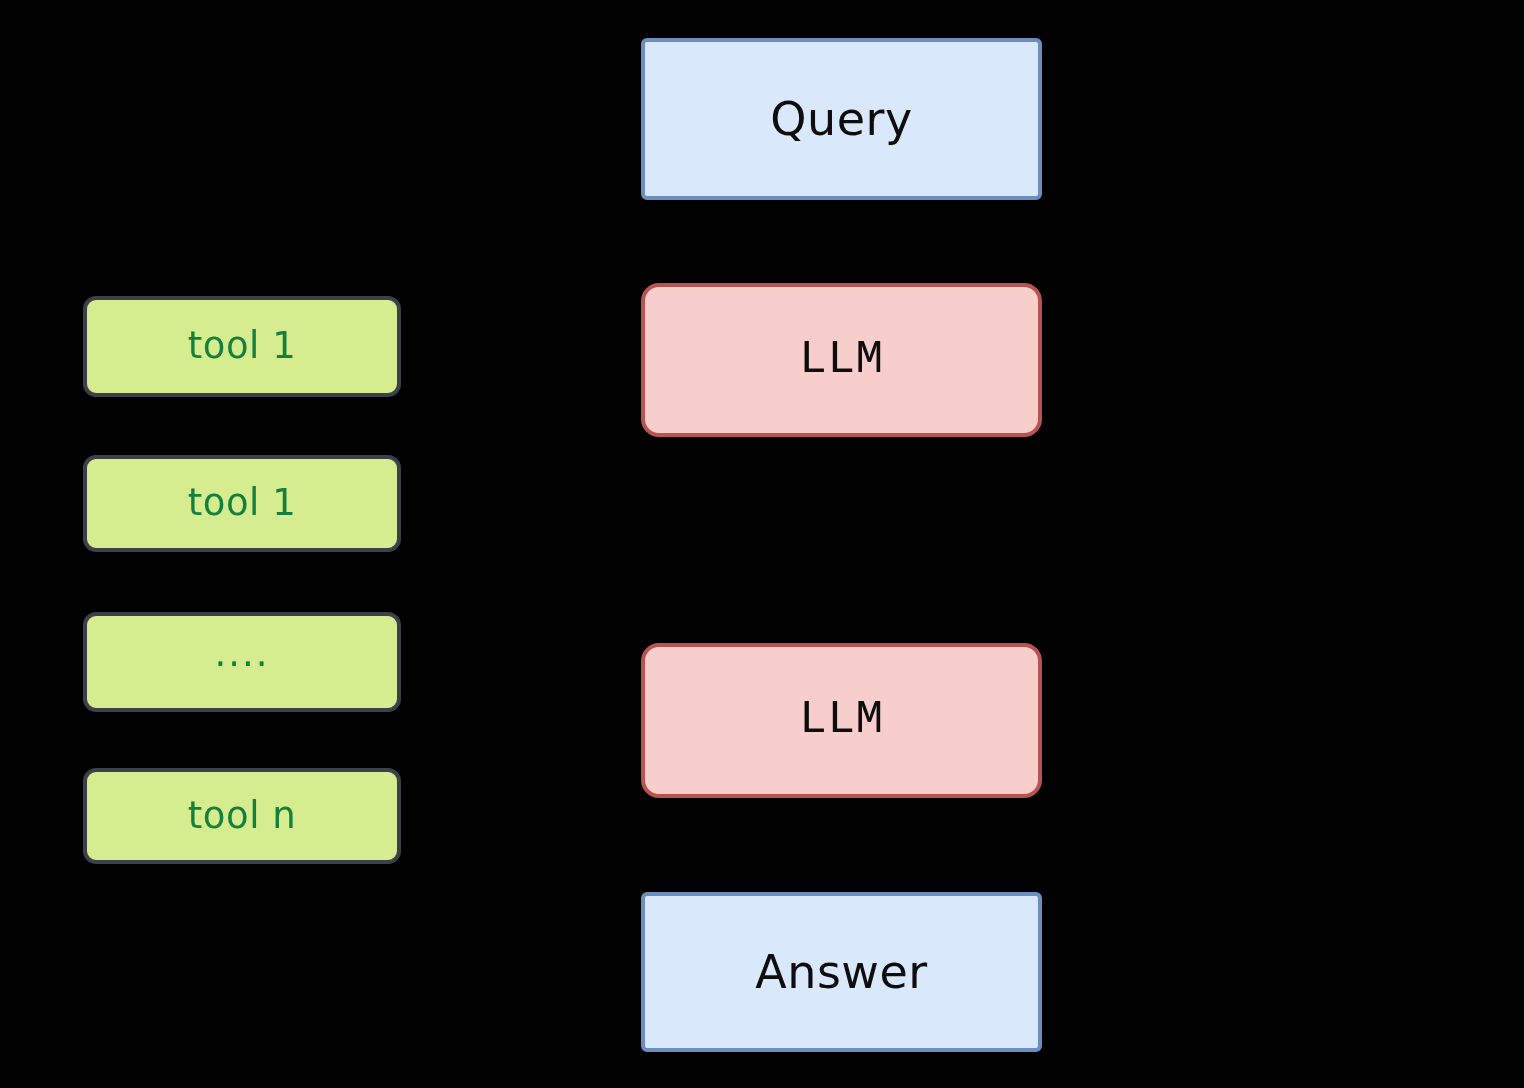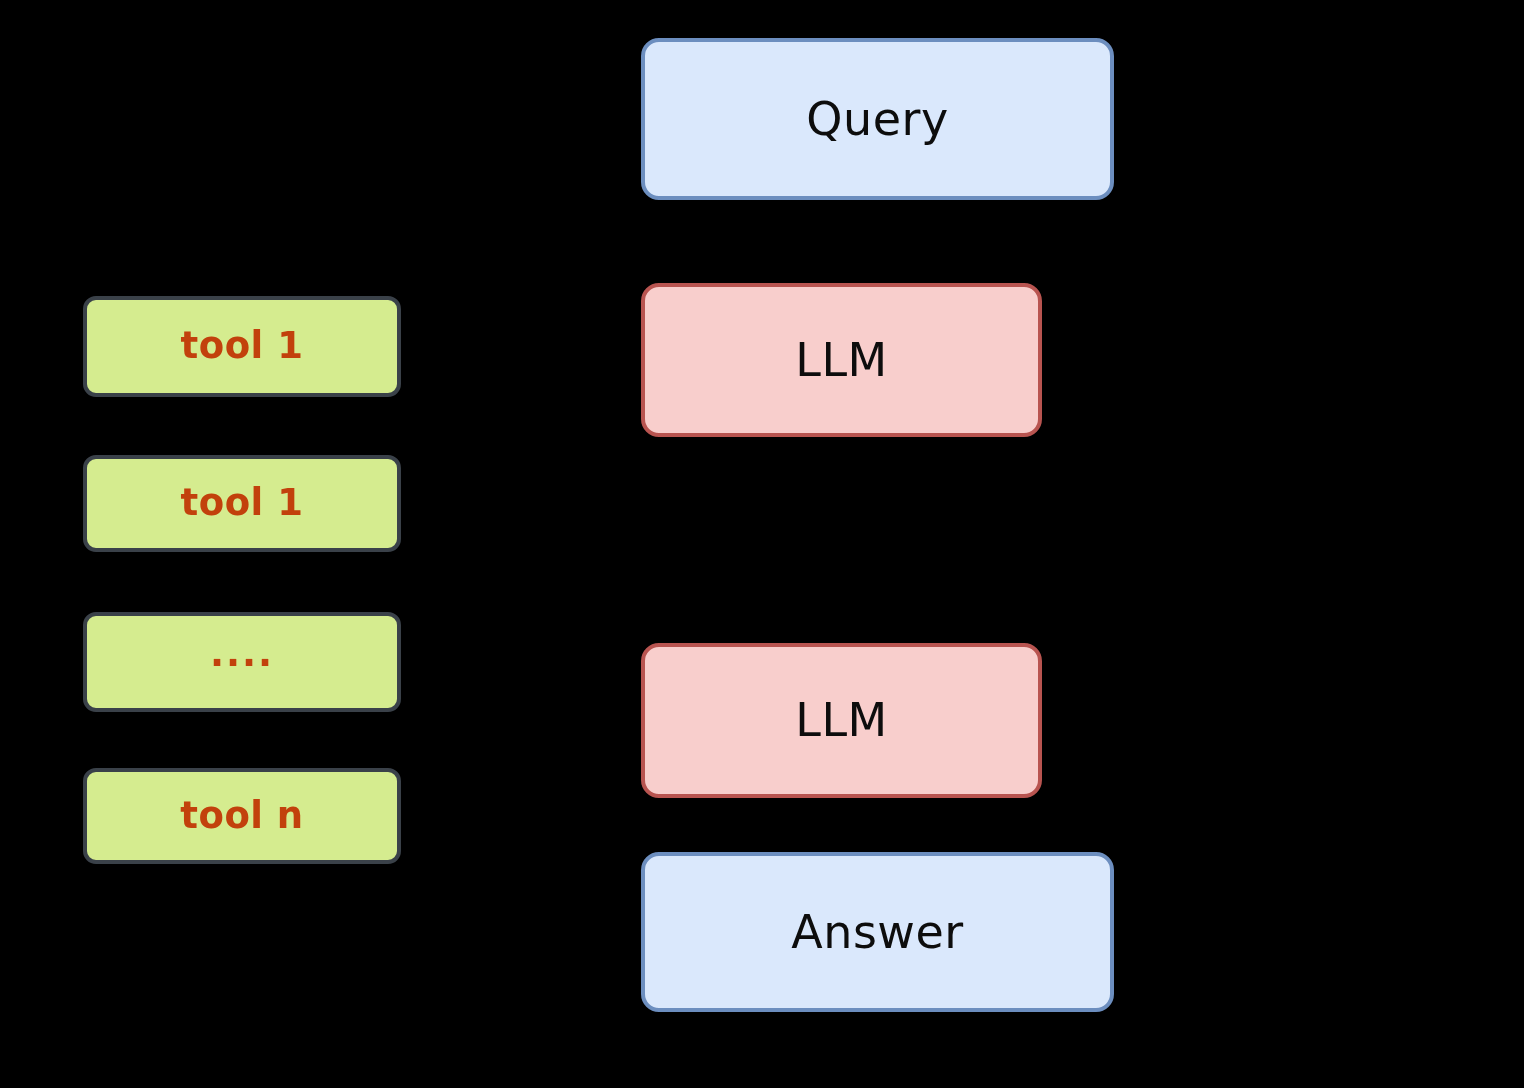--- a/index.html
+++ b/index.html
@@ -39,62 +39,63 @@
   .tool-node {
     left: 83px;
     width: 318px;
     height: 101px;
     background: #d5ec8f;
     border-color: #3a4149;
     border-width: 4px;
     border-radius: 13px;
   }
   .tool-node .node-label {
-    color: #c2410c;
+    color: #15803d;
     font-size: 37px;
-    font-weight: 700;
+    font-weight: 400;
   }
   #tool-1 { top: 296px; }
   #tool-2 { top: 455px; height: 97px; }
   #tool-ellipsis { top: 612px; height: 100px; }
   #tool-n { top: 768px; height: 96px; }
 
   
   #tool-ellipsis .node-label {
     position: relative;
     top: -8px;
     font-size: 37px;
     letter-spacing: 2px;
   }
 
   
   .io-node {
     left: 641px;
-    width: 473px;
+    width: 401px;
     background: #dae8fc;
     border-color: #6c8ebf;
     border-width: 4px;
-    border-radius: 18px;
+    border-radius: 6px;
   }
   .io-node .node-label {
     color: #0d0d0d;
     font-size: 46px;
     font-weight: 400;
   }
   #query-node  { top: 38px;  height: 162px; }
-  #answer-node { top: 852px; height: 160px; }
+  #answer-node { top: 892px; height: 160px; }
 
   
   .llm-node {
     left: 641px;
     width: 401px;
     background: #f8cecc;
     border-color: #b85450;
     border-width: 4px;
     border-radius: 18px;
+    font-family: Liberation Mono, monospace;
   }
   .llm-node .node-label {
     color: #0d0d0d;
     font-size: 46px;
     font-weight: 400;
   }
   #llm-node-1 { top: 283px; height: 154px; }
   #llm-node-2 { top: 643px; height: 155px; }
 </style>
 </head>

